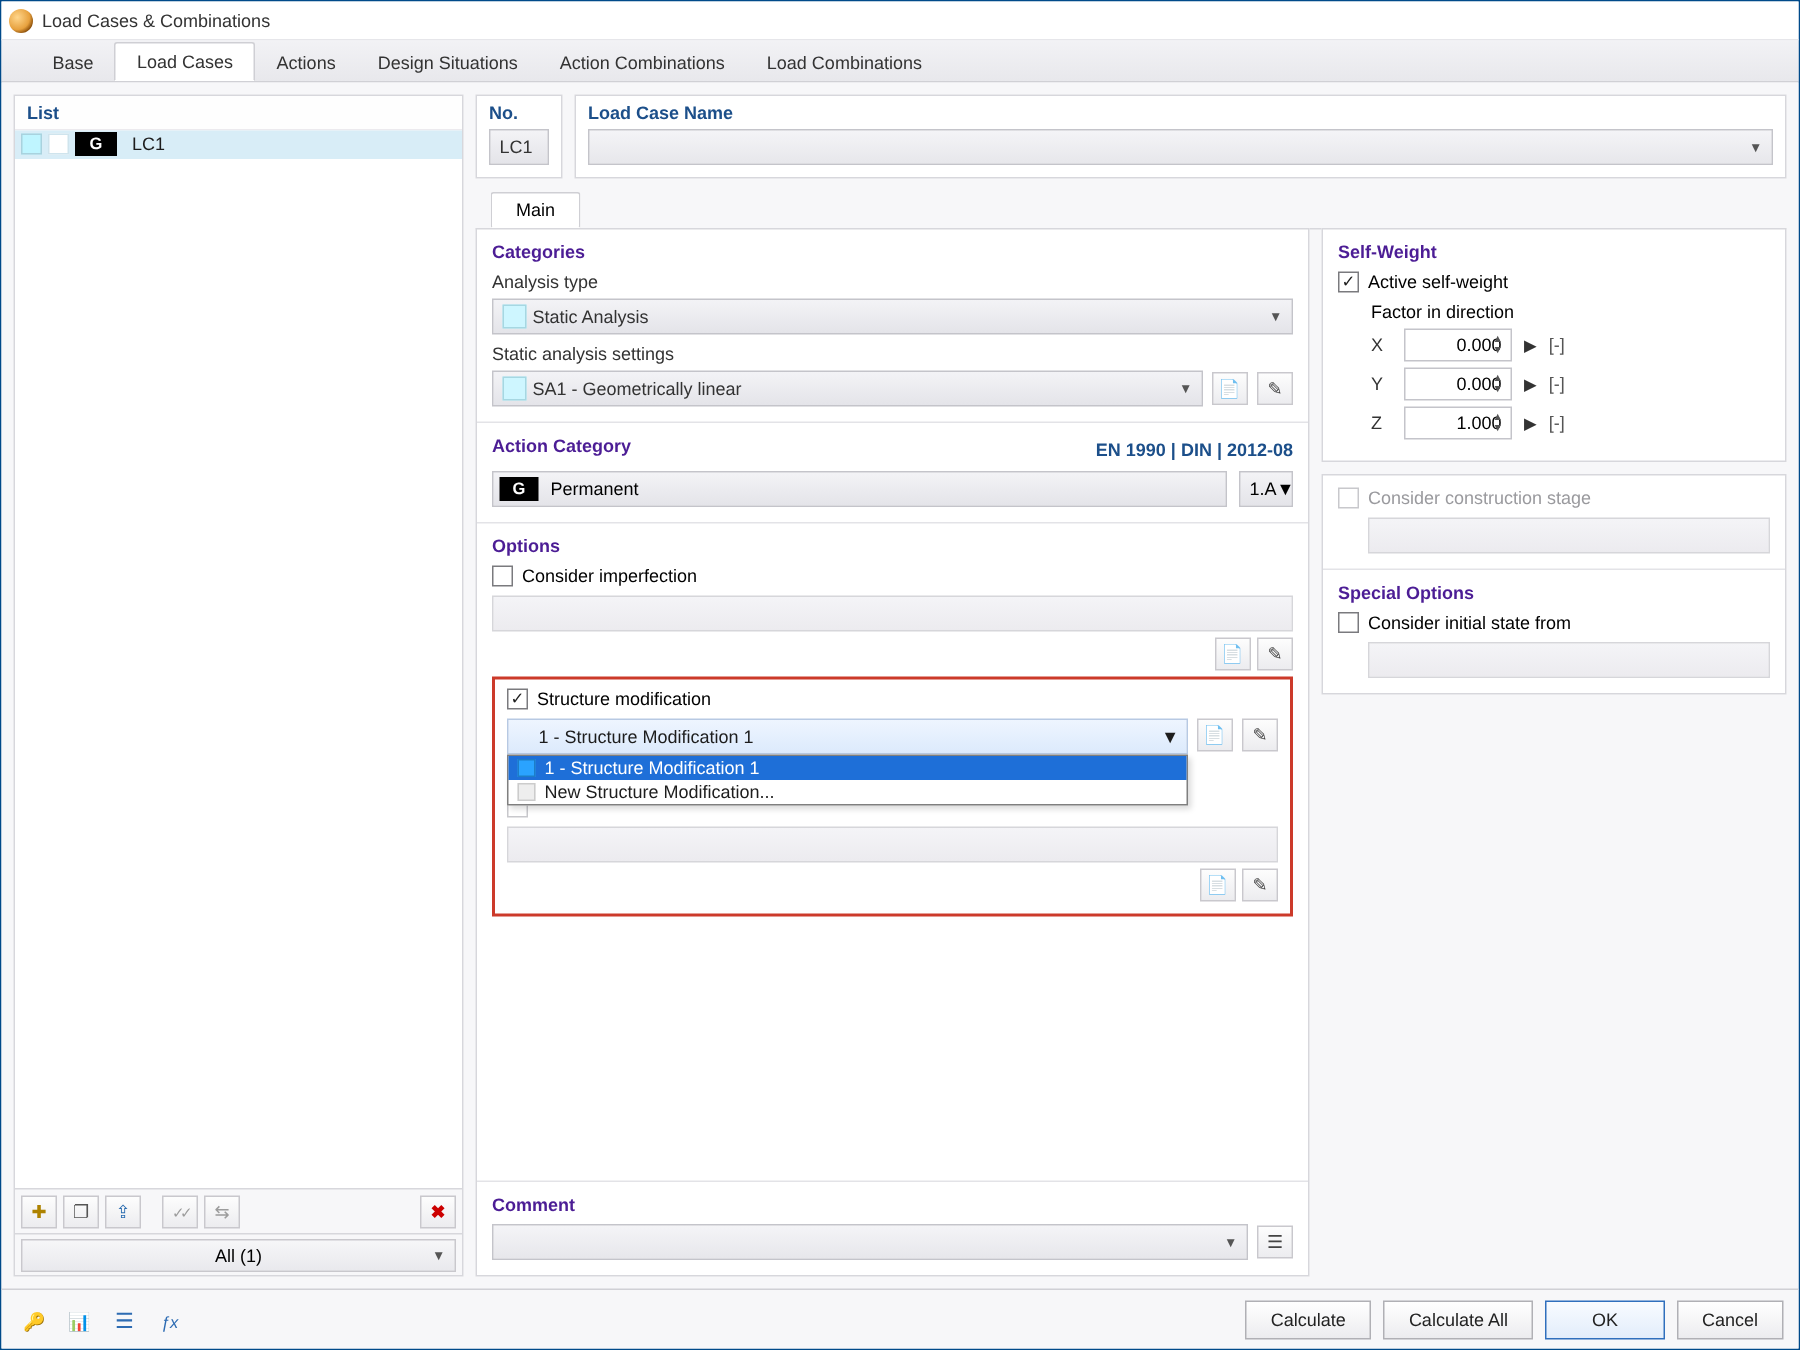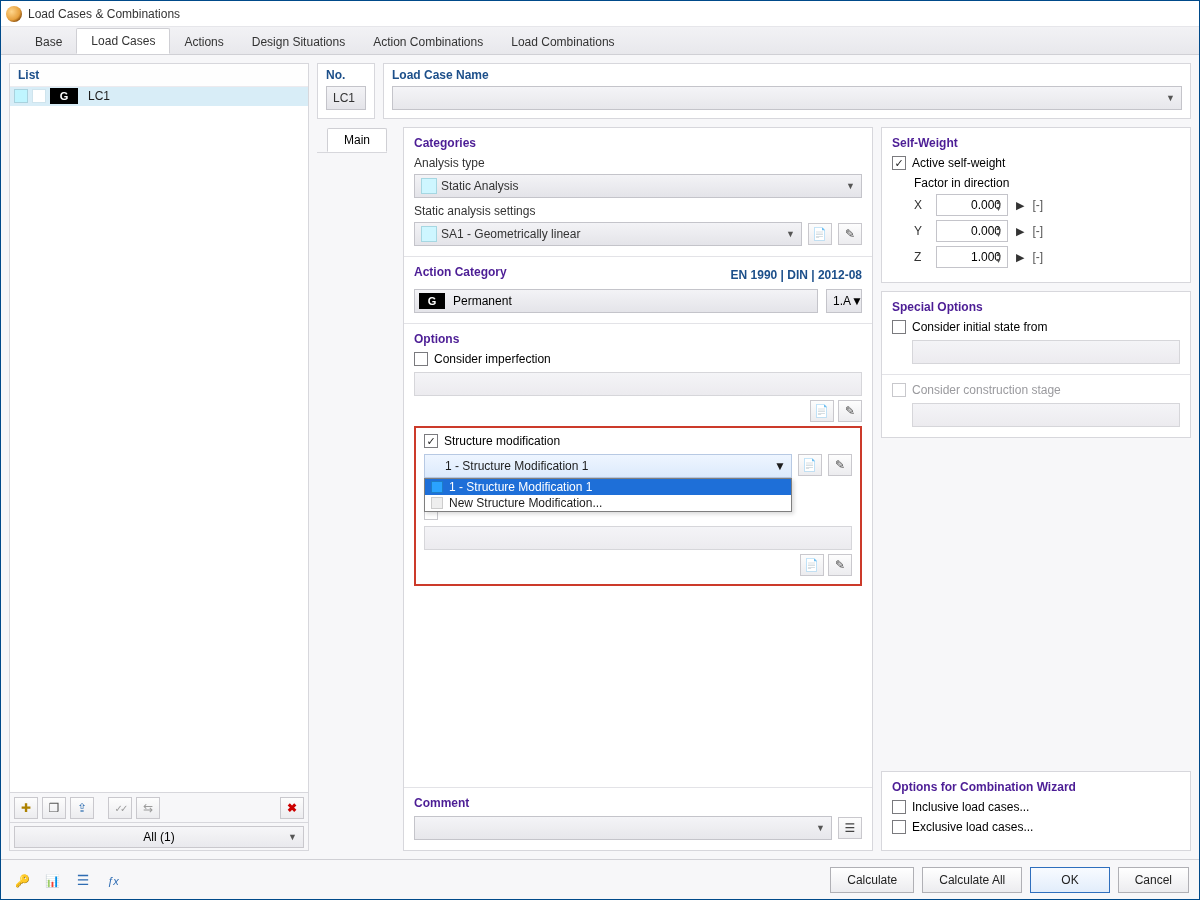--- a/index.html
+++ b/index.html
@@ -547,21 +547,21 @@
         </div>
         <div class="header-box name-box">
           <span class="lbl">Load Case Name</span>
           <div class="select light">
             <span></span>
             <span class="chev">▼</span>
           </div>
         </div>
       </div>
 
-      <div style="display:flex; flex:1; min-height:0;gap:16px;">
+      <div style="display:flex; flex-direction:column; flex:1; min-height:0;">
         <div class="main-tabstrip">
           <div class="main-tab">Main</div>
         </div>
 
         <div class="mid-main">
 
           <div class="center-panel">
 
             <div class="group">
               <span class="group-title">Categories</span>
@@ -724,52 +724,39 @@
                     <span>1.000</span>
                     <span class="arrows">▲<br>▼</span>
                   </div>
                   <span class="go-arrow">▶</span>
                   <span class="unit">[-]</span>
                 </div>
               </div>
             </div>
 
             <div class="right-panel">
+              <div class="right-group muted">
+                <div class="chk-row">
+                  <span class="chk muted"></span>
+                  <span>Consider construction stage</span>
+                </div>
+                <div class="select disabled-drop" style="margin-left:20px; width:calc(100% - 20px);"></div>
+              </div>
               <div class="right-group">
                 <span class="group-title">Special Options</span>
                 <div class="chk-row">
                   <span class="chk"></span>
                   <span>Consider initial state from</span>
                 </div>
                 <div class="select disabled-drop" style="margin-left:20px; width:calc(100% - 20px);"></div>
               </div>
-              <div class="right-group muted">
-                <div class="chk-row">
-                  <span class="chk muted"></span>
-                  <span>Consider construction stage</span>
-                </div>
-                <div class="select disabled-drop" style="margin-left:20px; width:calc(100% - 20px);"></div>
-              </div>
             </div>
 
             <div class="r-spacer"></div>
 
-            <div class="right-panel">
-              <div class="right-group">
-                <span class="group-title">Options for Combination Wizard</span>
-                <div class="chk-row">
-                  <span class="chk"></span>
-                  <span>Inclusive load cases...</span>
-                </div>
-                <div class="chk-row">
-                  <span class="chk"></span>
-                  <span>Exclusive load cases...</span>
-                </div>
-              </div>
-            </div>
 
           </div>
 
         </div>
       </div>
     </div>
   </div>
 
   <div class="bottombar">
     <div class="left-tools">

